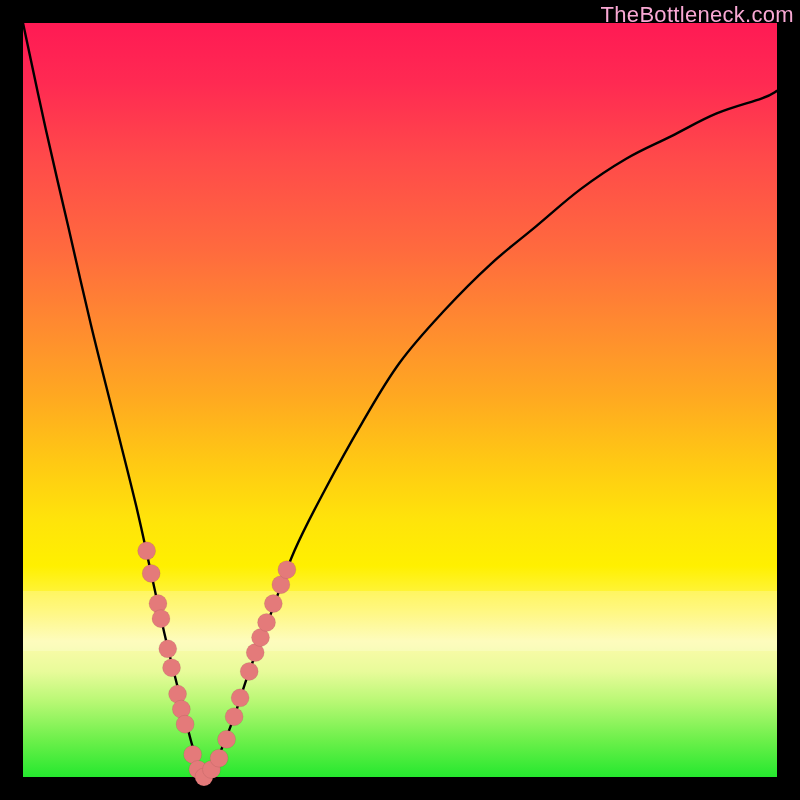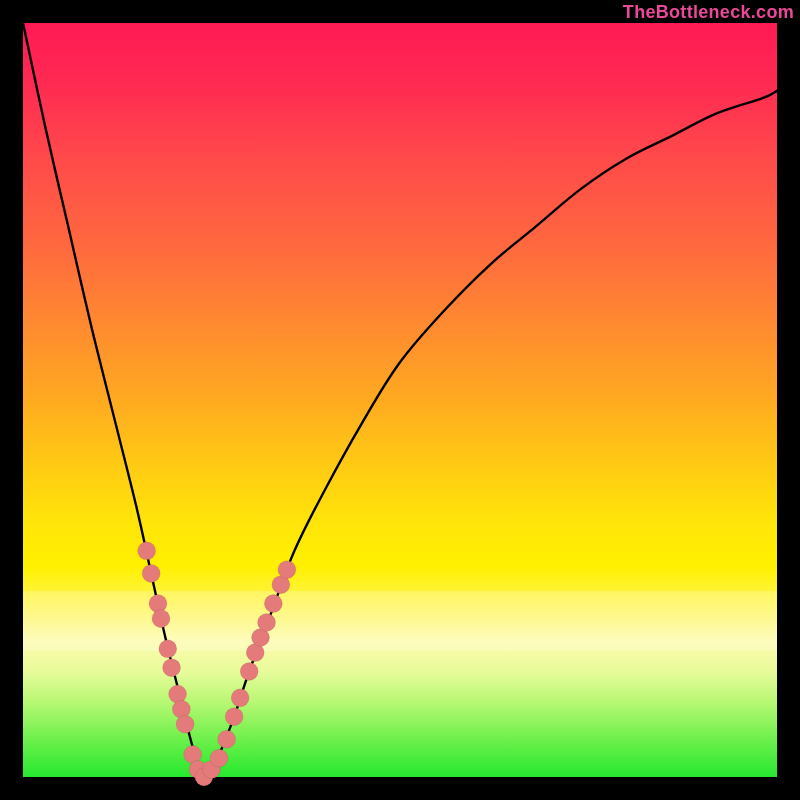--- a/index.html
+++ b/index.html
@@ -56,23 +56,23 @@
     top: 568px;
     height: 60px;
     background: rgba(255, 255, 255, 0.22);
     pointer-events: none;
   }
 
   .watermark {
     position: absolute;
     top: 2px;
     right: 6px;
-    font-size: 18px;
-    font-weight: 700;
-    color: #ec4899;
+    font-size: 22px;
+    font-weight: 400;
+    color: #f9a8d4;
     letter-spacing: 0.3px;
     user-select: none;
     font-family: Arial, Helvetica, sans-serif;
   }
 
   svg.overlay {
     position: absolute;
     left: 0;
     top: 0;
     width: 754px;

